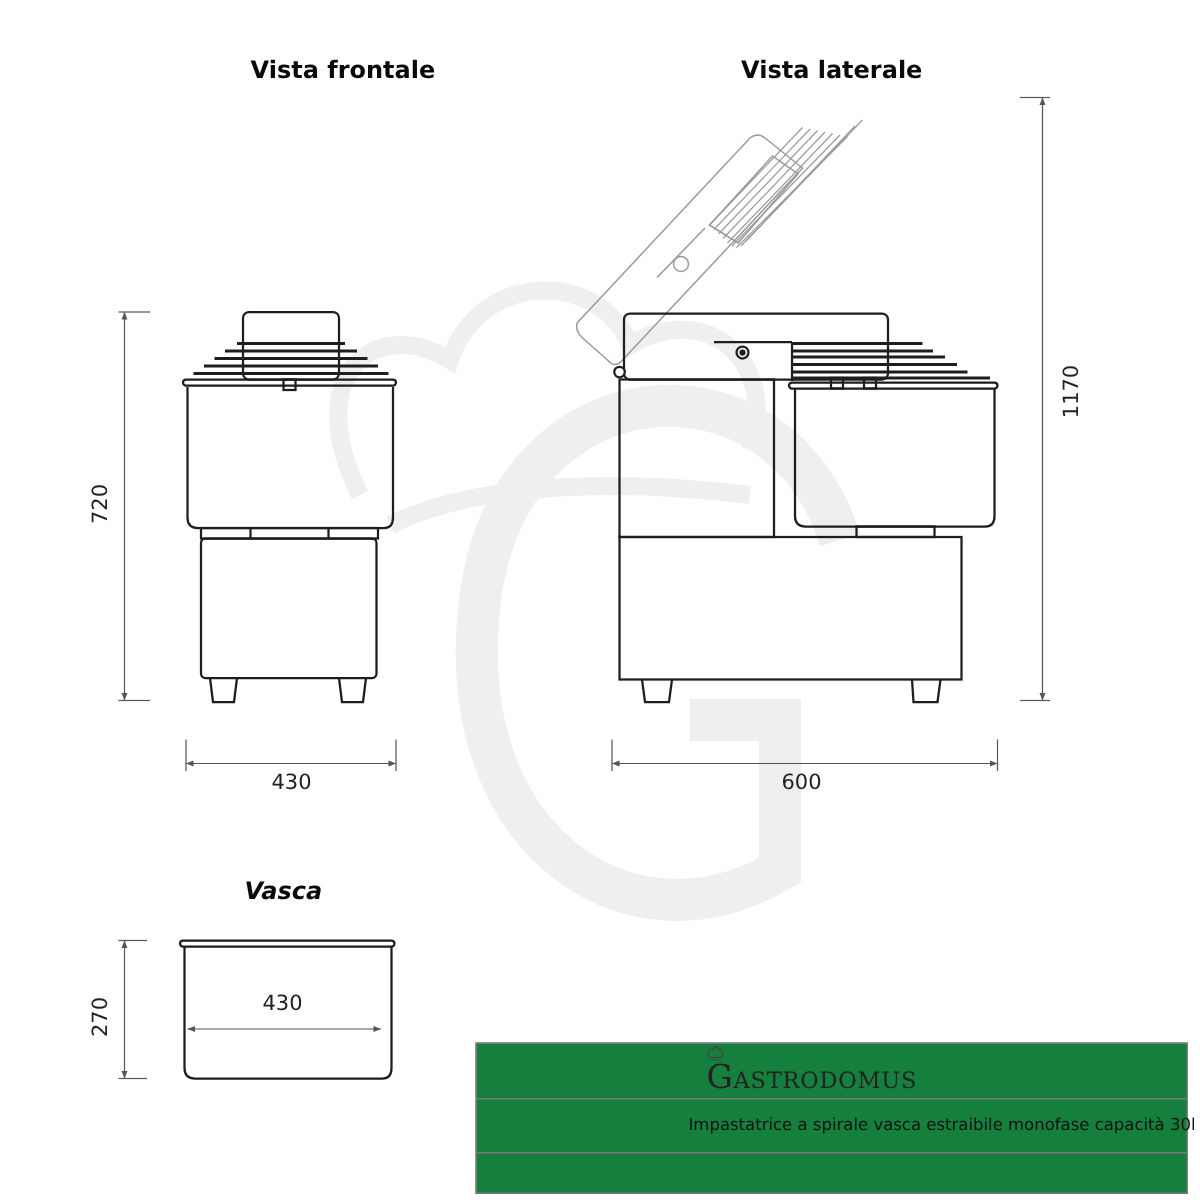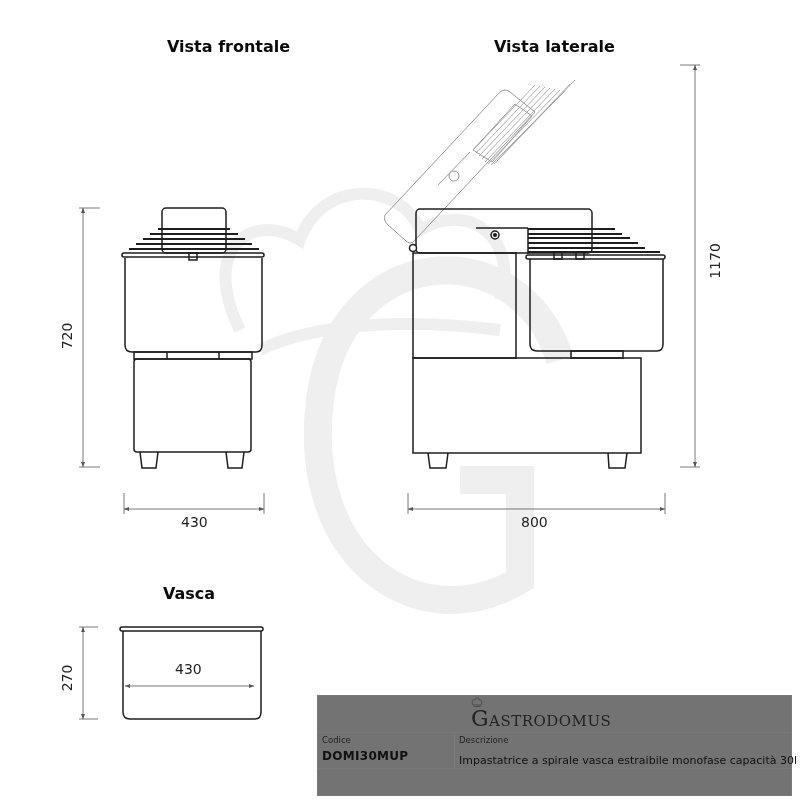--- a/index.html
+++ b/index.html
@@ -1,21 +1,21 @@
 <!DOCTYPE html>
 <html><head>
 <meta charset="utf-8">
 <style>
   html, body { margin: 0; padding: 0; background: #ffffff; }
   body { width: 800px; height: 800px; position: relative; overflow: hidden; font-family: "DejaVu Sans", sans-serif; color: #111; }
   .view-title { position: absolute; font-family: "DejaVu Sans", sans-serif; font-weight: bold; font-size: 16px; color: #0a0a0a; white-space: nowrap; }
   .dim-label { position: absolute; font-family: "DejaVu Sans", sans-serif; font-size: 14px; color: #222; white-space: nowrap; }
   .dim-label.vertical { transform: rotate(-90deg); transform-origin: center center; }
   svg.drawing { position: absolute; left: 0; top: 0; }
-  .title-block { position: absolute; left: 317px; top: 695px; width: 475px; height: 101px; border: 1px solid #7a7a7a; box-sizing: border-box; background: #737373; }
+  .title-block { position: absolute; left: 317px; top: 695px; width: 475px; height: 101px; border: 1px solid #7a7a7a; box-sizing: border-box; background: #15803d; }
   .tb-logo-row { position: absolute; left: 0; top: 0; width: 100%; height: 37px; border-bottom: 1px solid #7a7a7a; box-sizing: border-box; }
   .tb-logo { position: absolute; left: 153px; top: 10px; font-family: "DejaVu Serif", serif; font-size: 15px; color: #222; letter-spacing: 0.5px; }
   .tb-logo .big { font-size: 22px; }
   .tb-row2 { position: absolute; left: 0; top: 37px; width: 100%; height: 36px; border-bottom: 1px solid #7a7a7a; box-sizing: border-box; }
   .tb-code-cell { position: absolute; left: 0; top: 0; width: 137px; height: 100%; border-right: 1px solid #7a7a7a; box-sizing: border-box; padding: 2px 4px; }
   .tb-desc-cell { position: absolute; left: 137px; top: 0; right: 0; height: 100%; padding: 2px 4px; box-sizing: border-box; }
   .tb-small { font-size: 8.5px; color: #222; display: block; line-height: 11px; }
   .tb-code { font-size: 12px; font-weight: bold; color: #111; display: block; margin-top: 3px; letter-spacing: 0.3px; }
   .tb-desc { font-size: 11px; color: #111; display: block; margin-top: 8px; white-space: nowrap; }
   .tb-footer { position: absolute; left: 4px; top: 80px; font-size: 8.5px; color: #111; white-space: nowrap; }
@@ -140,42 +140,37 @@
     <path d="M83 627 l-2 5 l4 0 z" stroke="none"></path>
     <path d="M83 719 l-2 -5 l4 0 z" stroke="none"></path>
     <line x1="125" y1="686" x2="254" y2="686"></line>
     <path d="M125 686 l5 -2 l0 4 z" stroke="none"></path>
     <path d="M254 686 l-5 -2 l0 4 z" stroke="none"></path>
   </g>
 </svg>
 
 <div class="view-title" style="left:126px; top:37px;margin-left:41px;">Vista frontale</div>
 <div class="view-title" style="left:470px; top:37px;margin-left:24px;">Vista laterale</div>
-<div class="view-title" style="left:163px; top:584px;">Vasca</div>
+<div class="view-title" style="left:163px; top:584px;font-style:italic;">Vasca</div>
 
 <div class="dim-label vertical" style="left:54px; top:328px;">720</div>
 <div class="dim-label" style="left:181px; top:514px;">430</div>
 <div class="dim-label vertical" style="left:697px; top:253px;">1170</div>
-<div class="dim-label" style="left:521px; top:514px;">800</div>
+<div class="dim-label" style="left:521px; top:514px;">600</div>
 <div class="dim-label vertical" style="left:54px; top:670px;">270</div>
 <div class="dim-label" style="left:175px; top:661px;">430</div>
 
 <div class="title-block">
   <div class="tb-logo-row">
     <div class="tb-logo">
       <svg width="12" height="12" viewBox="0 0 12 12" style="position:absolute; left:0; top:-9px;">
         <path d="M2 8 C0 5 2 2 4 3 C5 0 8 0 8 3 C10 2 12 5 10 8 Z" fill="none" stroke="#444" stroke-width="0.8"></path>
         <line x1="2.5" y1="9.5" x2="9.5" y2="9.5" stroke="#444" stroke-width="0.8"></line>
       </svg>
       <span class="big">G</span><span>ASTRODOMUS</span>
     </div>
   </div>
   <div class="tb-row2">
-    <div class="tb-code-cell">
-      <span class="tb-small">Codice</span>
-      <span class="tb-code">DOMI30MUP</span>
-    </div>
     <div class="tb-desc-cell">
-      <span class="tb-small">Descrizione</span>
       <span class="tb-desc">Impastatrice a spirale vasca estraibile monofase capacità 30l</span>
     </div>
   </div>
 </div>
 
 </body></html>

